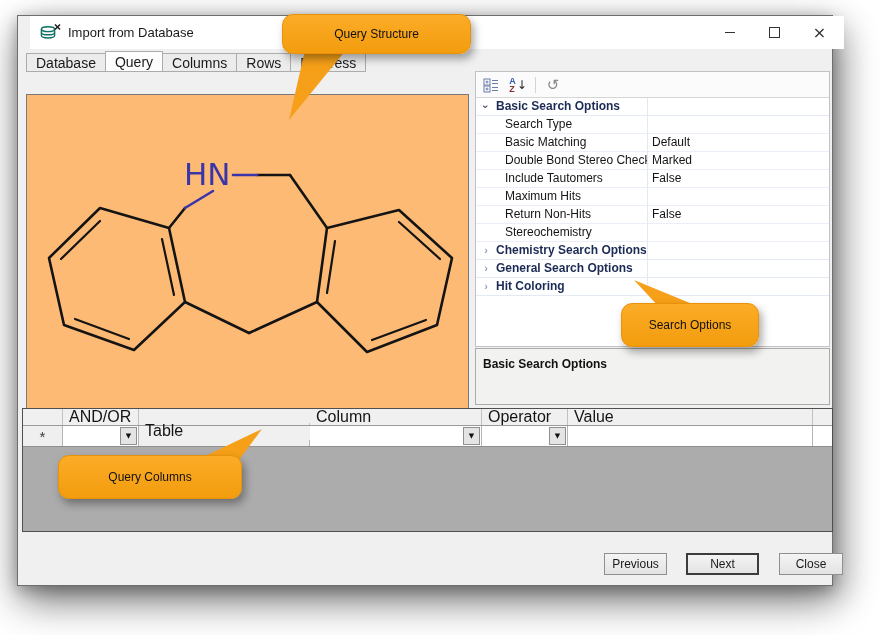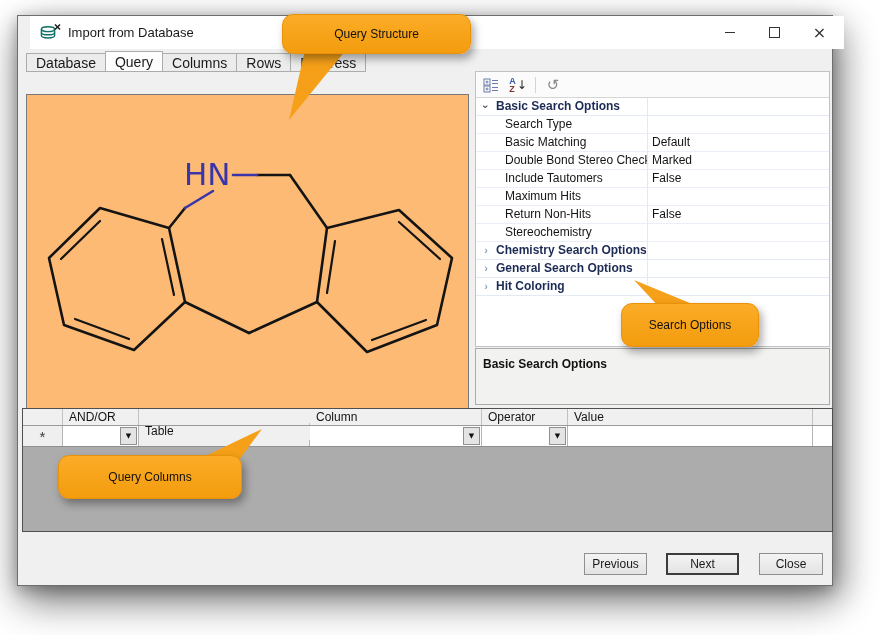--- a/index.html
+++ b/index.html
@@ -56,36 +56,36 @@
 
   
   .desc-panel{position:absolute;left:457px;top:332px;width:355px;height:57px;background:#F2F2F1;
     border:1px solid #ABABAB;box-sizing:border-box;padding:5px 7px;}
   .desc-title{font-size:12px;font-weight:bold;color:#111111;}
 
   
   .criteria{position:absolute;left:4px;top:392px;width:811px;height:124px;background:#ACACAC;
     border:1px solid #4F4F4F;box-sizing:border-box;}
   .crit-header{height:17px;display:flex;background:#F0F0F0;border-bottom:1px solid #9A9A9A;box-sizing:border-box;}
-  .crit-hcell{font-size:12px;color:#141414;line-height:16px;padding-left:6px;border-right:1px solid #C2C2C2;box-sizing:border-box;}
+  .crit-hcell{font-size:16px;color:#141414;line-height:16px;padding-left:6px;border-right:1px solid #C2C2C2;box-sizing:border-box;}
   .crit-row{height:21px;display:flex;background:#F0F0F0;border-bottom:1px solid #8F8F8F;box-sizing:border-box;}
   .crit-cell{border-right:1px solid #B5B5B5;box-sizing:border-box;display:flex;align-items:stretch;}
   .c-sel{width:40px;} .c-andor{width:76px;} .c-table{width:171px;margin-top:14px;} .c-col{width:172px;} .c-op{width:86px;} .c-val{flex:1;} .c-end{width:19px;border-right:none;}
   .cell-white{background:#FFFFFF;}
   .cell-gray{background:#EFEFEF;}
   .row-marker{width:100%;display:flex;align-items:center;justify-content:center;font-size:15px;color:#3A3A3A;}
   .dd-cell{display:flex;align-items:stretch;justify-content:flex-end;}
   .dd-btn{width:17px;margin:1px;background:#E4E4E4;border:1px solid #8F8F8F;display:flex;align-items:center;justify-content:center;box-sizing:border-box;}
   .dd-arrow{font-size:7px;color:#111;font-family:"DejaVu Sans",sans-serif;}
   .crit-gray{height:84px;background:#ACACAC;}
 
   
   .btn{position:absolute;top:537px;height:22px;background:linear-gradient(180deg,#F4F4F4,#E3E3E3);
     border:1px solid #8F8F8F;box-sizing:border-box;font-size:12px;color:#1A1A1A;
-    display:flex;align-items:center;justify-content:center;font-family:"Liberation Sans",sans-serif;}
+    display:flex;align-items:center;justify-content:center;font-family:"Liberation Sans",sans-serif;margin-left:20px;}
   .btn-previous{left:566px;width:63px;}
   .btn-next{left:648px;width:73px;border:2px solid #3C3C3C;}
   .btn-close{left:741px;width:64px;}
 
   
   .tails{position:absolute;left:0;top:0;z-index:5;pointer-events:none;}
   .callout{position:absolute;z-index:6;background:linear-gradient(180deg,#FBAC27,#F39C0E);
     border:1px solid #E8920A;border-radius:11px;display:flex;align-items:center;justify-content:center;
     font-size:12px;color:#111111;box-shadow:3px 5px 9px rgba(0,0,0,0.35);}
   .co-structure{left:282px;top:14px;width:187px;height:38px;}

